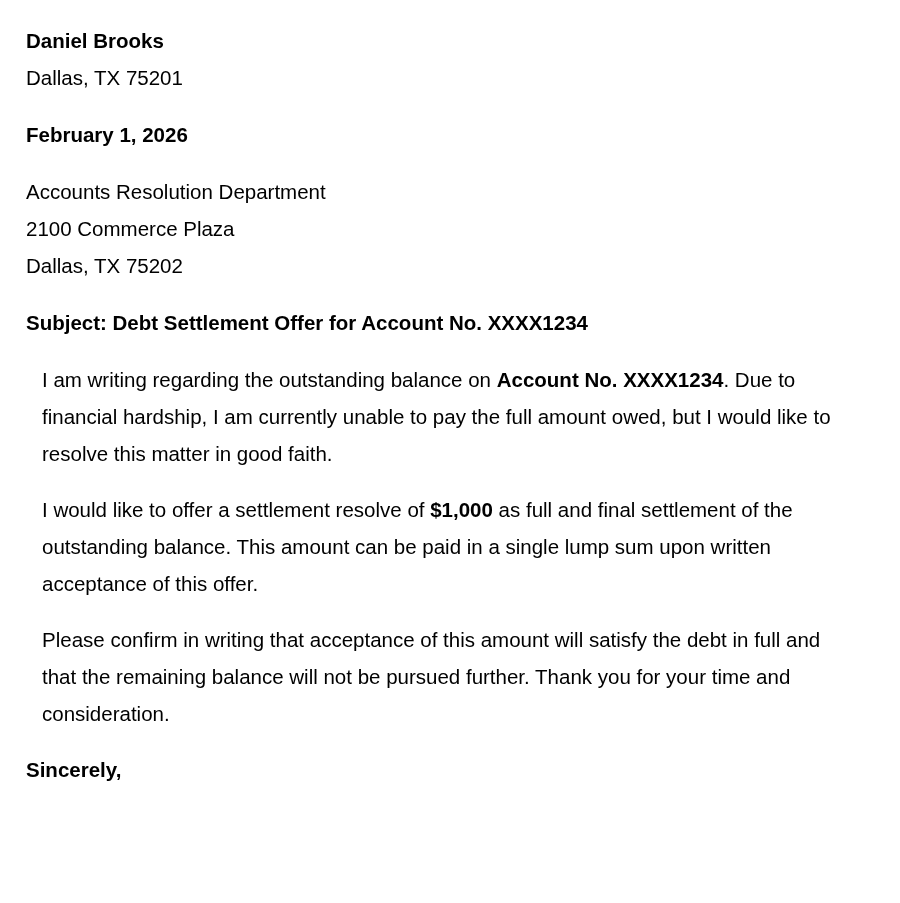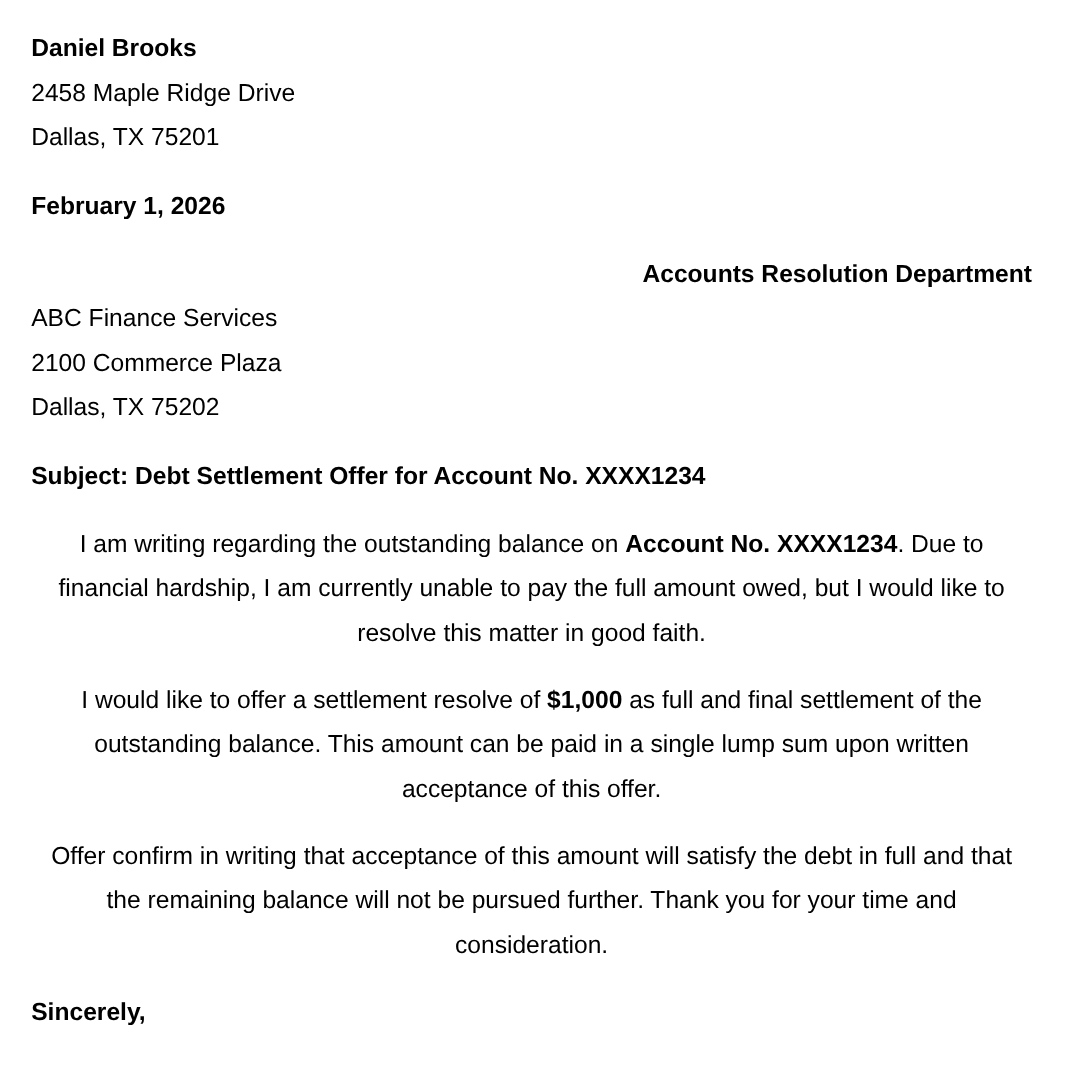--- a/index.html
+++ b/index.html
@@ -33,73 +33,70 @@
     margin-bottom: 0;
   }
   .line {
     display: block;
     white-space: pre-wrap;
   }
   .bold {
     font-weight: bold;
   }
   .para {
-    margin: 0 0 19px 0;
-    text-align: center;
+    margin: 0 0 19px 16px;
+    text-align: left;
   }
   .para-text {
     display: inline;
   }
   .strong-inline {
     font-weight: bold;
   }
   .sig-block .line {
     font-weight: bold;
   }
   .addr-block .line.name {
     font-weight: bold;
   }
   .recipient .line.dept {
-    font-weight: bold;
-    text-align: right;
+    font-weight: normal;
   }
 </style>
 </head>
 <body>
 
 <div class="page">
   <div class="letter">
 
     <div class="block addr-block">
       <span class="line name">Daniel Brooks</span>
-      <span class="line">2458 Maple Ridge Drive</span>
       <span class="line">Dallas, TX 75201</span>
     </div>
 
     <div class="block">
       <span class="line bold">February 1, 2026</span>
     </div>
 
     <div class="block recipient">
       <span class="line dept">Accounts Resolution Department</span>
-      <span class="line">ABC Finance Services</span>
       <span class="line">2100 Commerce Plaza</span>
       <span class="line">Dallas, TX 75202</span>
     </div>
 
     <div class="block">
       <span class="line bold">Subject: Debt Settlement Offer for Account No. XXXX1234</span>
     </div>
 
 
     <p class="para"><span class="para-text">I am writing regarding the outstanding balance on </span><span class="strong-inline">Account No. XXXX1234</span><span class="para-text">. Due to financial hardship, I am currently unable to pay the full amount owed, but I would like to resolve this matter in good faith.</span></p>
 
     <p class="para"><span class="para-text">I would like to offer a settlement resolve of </span><span class="strong-inline">$1,000</span><span class="para-text"> as full and final settlement of the outstanding balance. This amount can be paid in a single lump sum upon written acceptance of this offer.</span></p>
 
-    <p class="para">Offer confirm in writing that acceptance of this amount will satisfy the debt in full and that the remaining balance will not be pursued further. Thank you for your time and consideration.</p>
+    <p class="para">Please confirm in writing that acceptance of this amount will satisfy the debt in full and that the remaining balance will not be pursued further. Thank you for your time and consideration.</p>
 
     <div class="block sig-block">
       <span class="line">Sincerely,</span>
 
     </div>
 
   </div>
 </div>
 
 </body></html>

